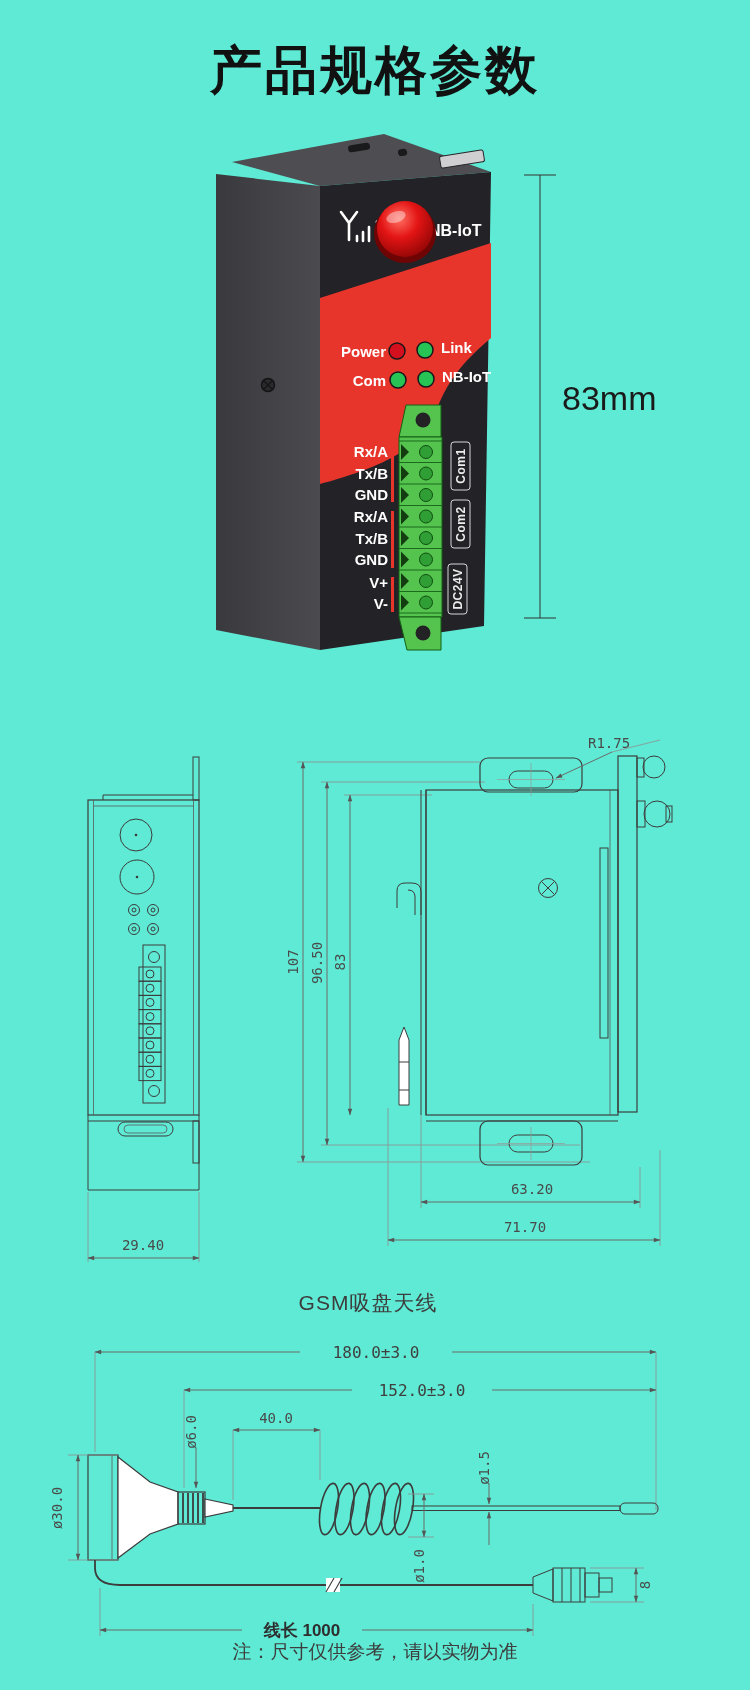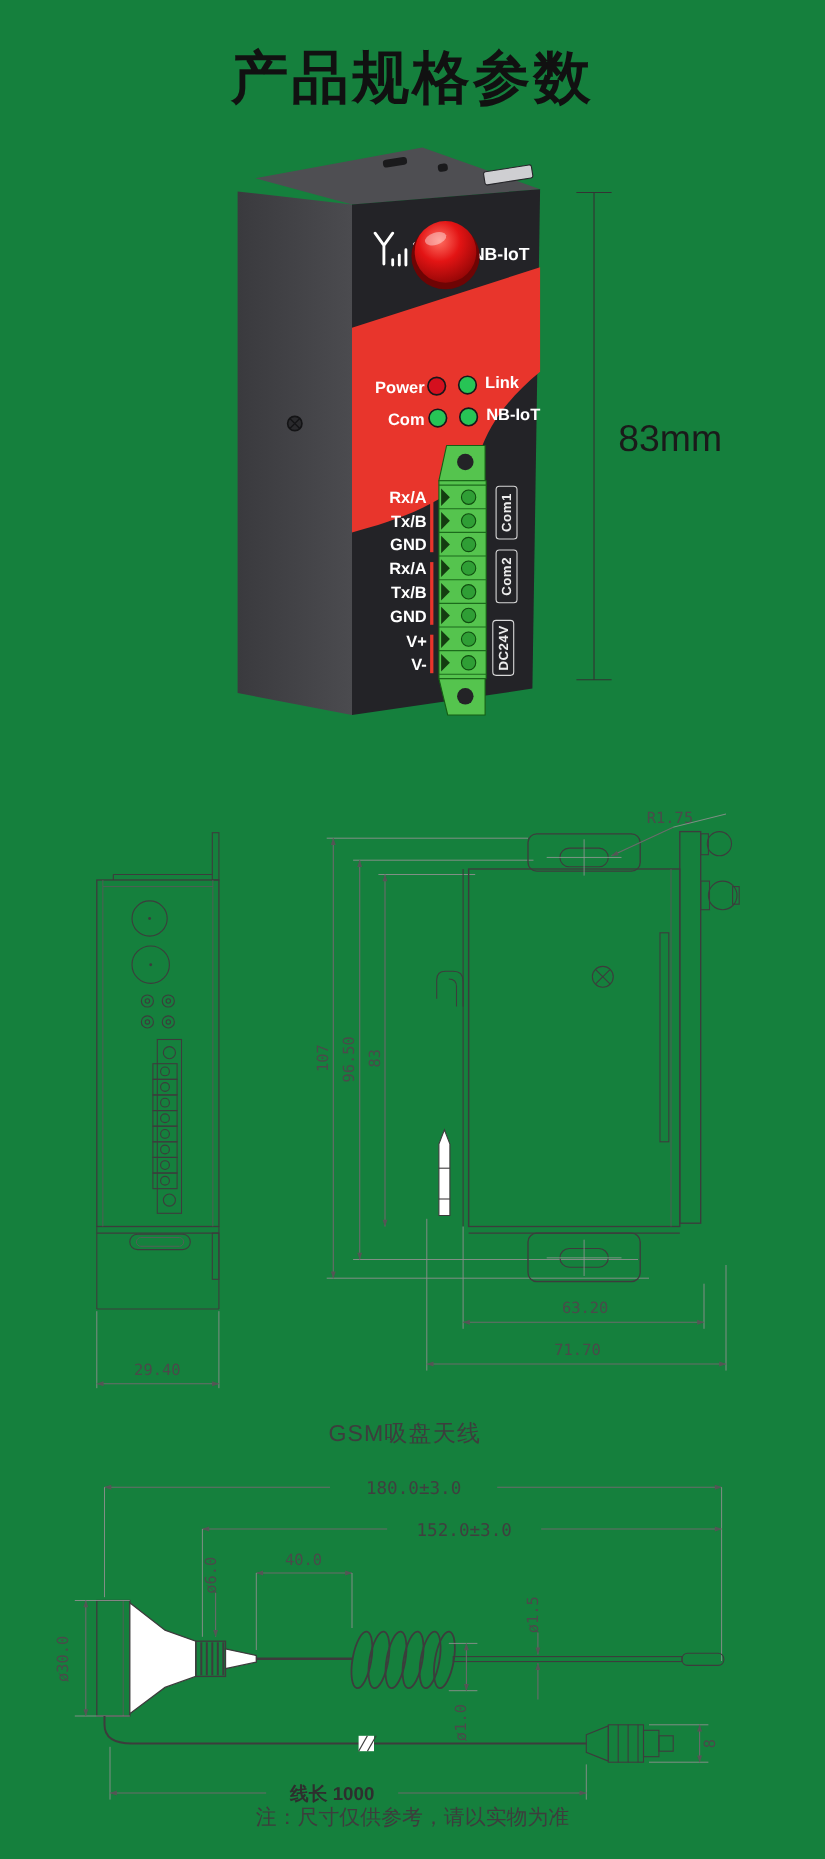--- a/index.html
+++ b/index.html
@@ -1,16 +1,16 @@
 <!DOCTYPE html>
 <html><head>
 <meta charset="utf-8">
 <style>
   html,body{margin:0;padding:0;background:#ffffff;}
-  .stage{position:relative;width:750px;height:1690px;background:#15803d;overflow:hidden;
+  .stage{position:relative;width:750px;height:1690px;background:#5eead4;overflow:hidden;
          font-family:"Liberation Sans",sans-serif;}
   svg text{font-family:"Liberation Sans",sans-serif;}
   .title{font-size:52px;font-weight:600;fill:#111;letter-spacing:3px;}
   .sect{font-size:21px;fill:#3d3d3d;letter-spacing:1px;}
   .note{font-size:19px;fill:#3d3d3d;}
   .bigdim{font-size:34px;fill:#1a1a1a;}
   .wlbl{font-size:15px;font-weight:600;fill:#ffffff;}
   .plbl{font-size:12px;font-weight:600;fill:#ececec;letter-spacing:.5px;}
   .dim{font-family:"DejaVu Sans Mono",monospace;font-size:14px;fill:#4a4a4a;}
   .dimb{font-family:"DejaVu Sans Mono",monospace;font-size:16px;fill:#3f3f3f;}

